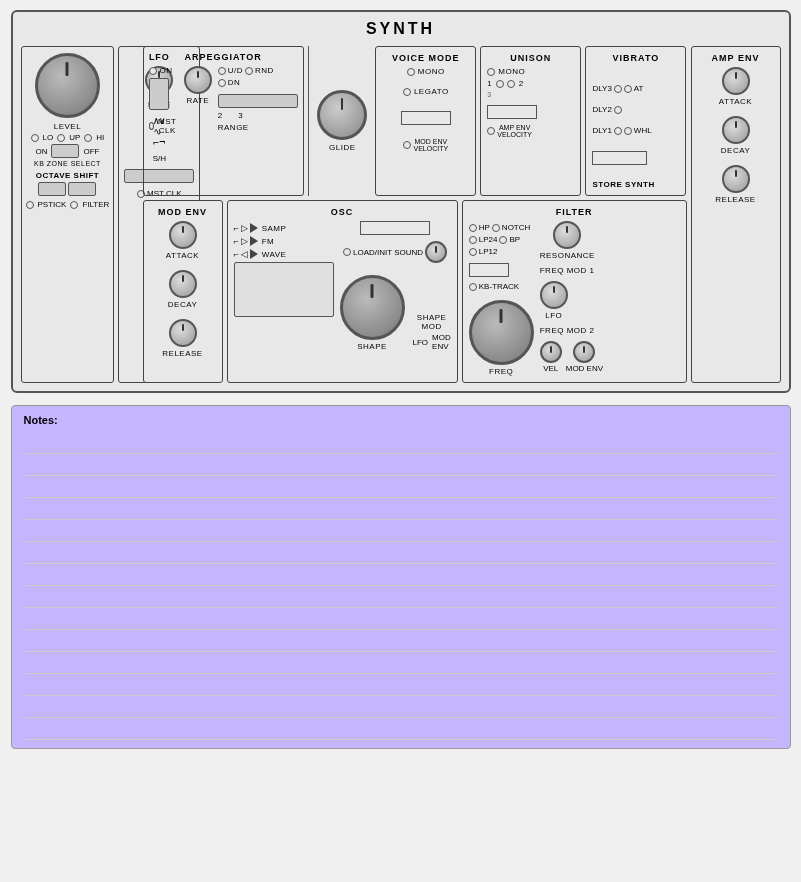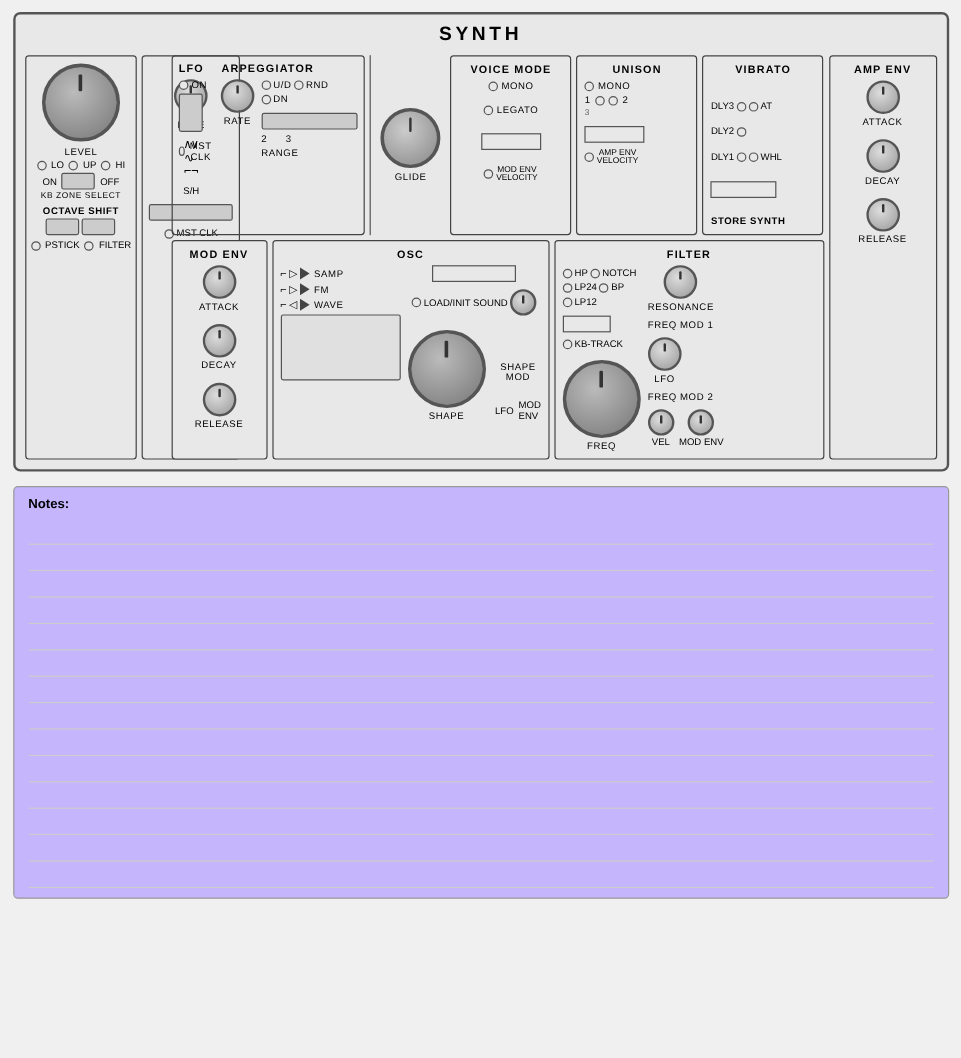--- a/index.html
+++ b/index.html
@@ -515,21 +515,21 @@
                 <span class="led"></span>
                 <span>LOAD/INIT SOUND</span>
                 <div class="knob" style="width:22px; height:22px;"></div>
               </div>
 
               <div style="display:flex; gap:8px; align-items:flex-end; margin-top:6px;">
                 <div class="col" style="gap:2px;">
                   <div class="knob-xlarge"></div>
                   <div class="label">SHAPE</div>
                 </div>
-                <div class="col" style="gap:14px;">
+                <div class="col" style="gap:2px;">
                   <div class="label">SHAPE MOD</div>
                   <div class="row" style="gap:4px; font-size:8px;">
                     <span>LFO</span>
                     <span>MOD ENV</span>
                   </div>
                 </div>
               </div>
             </div>
           </div>
         </div>

